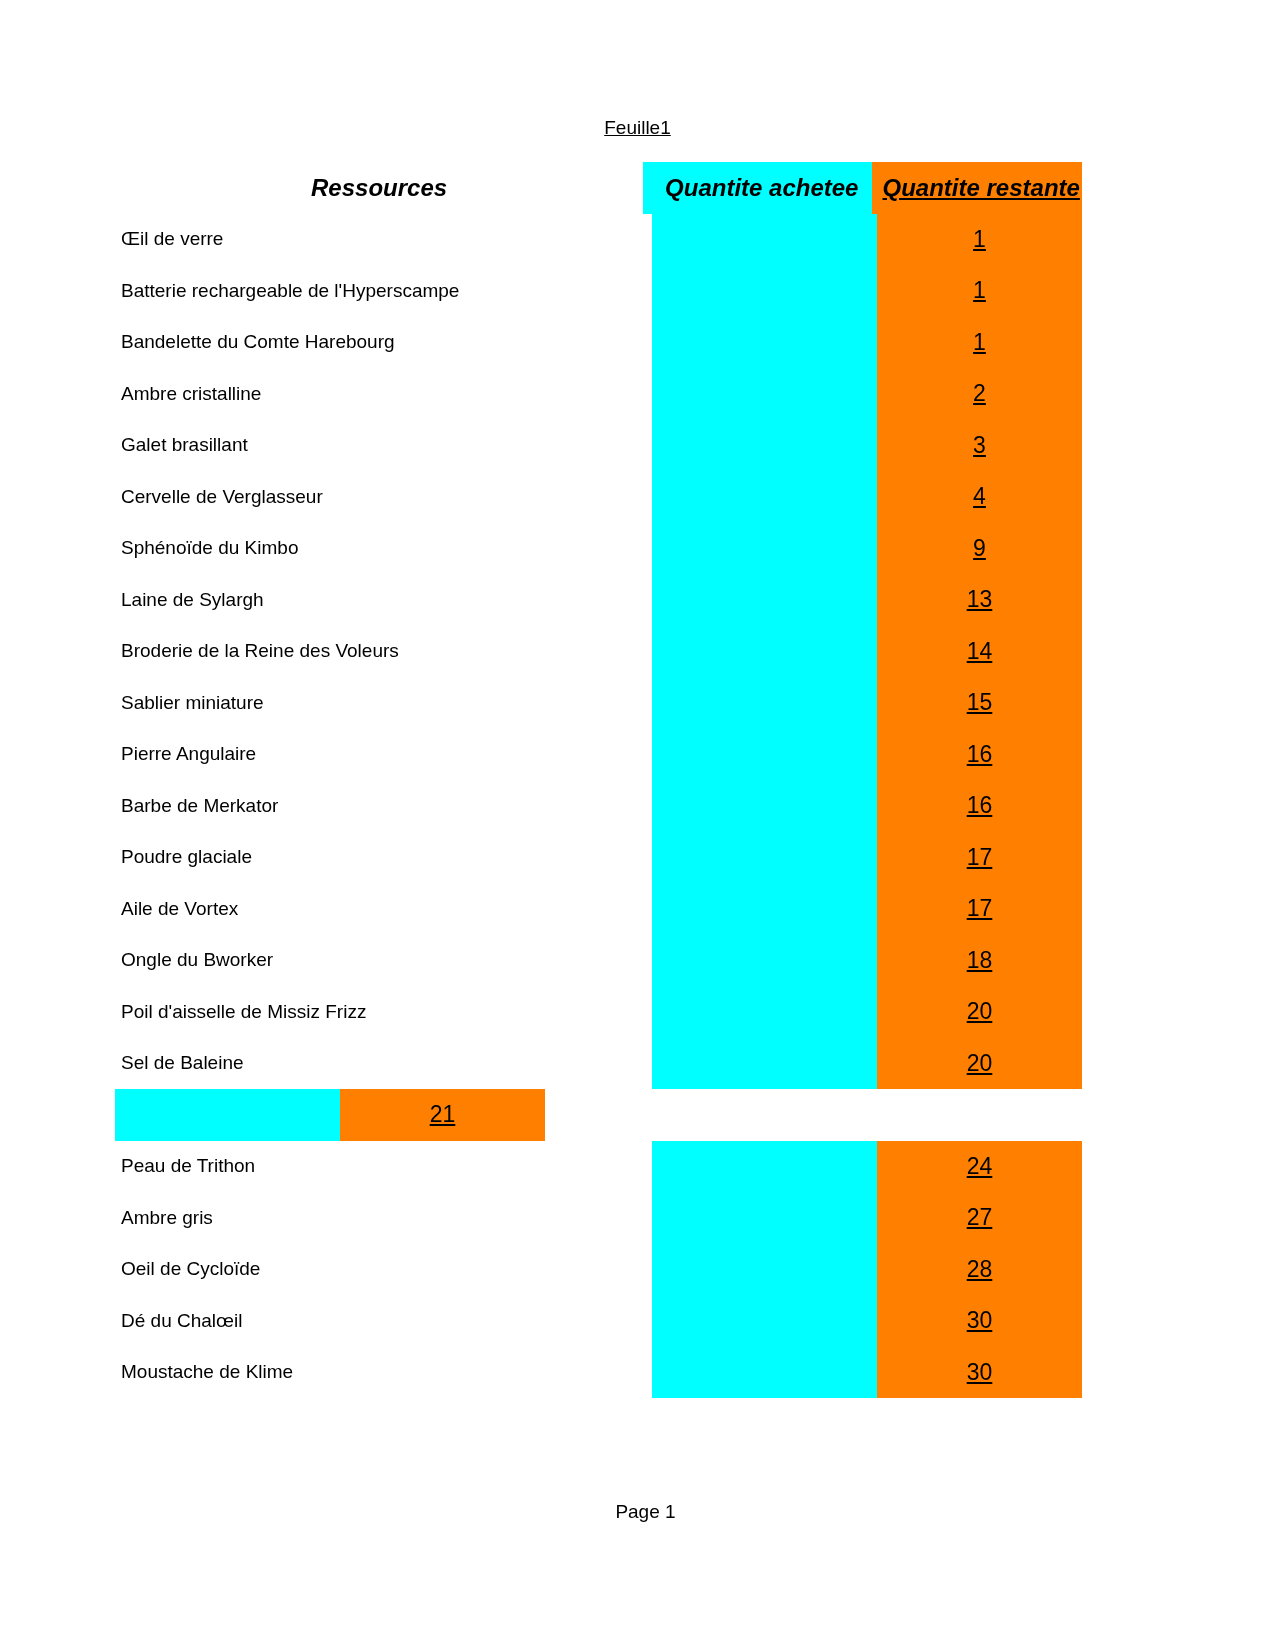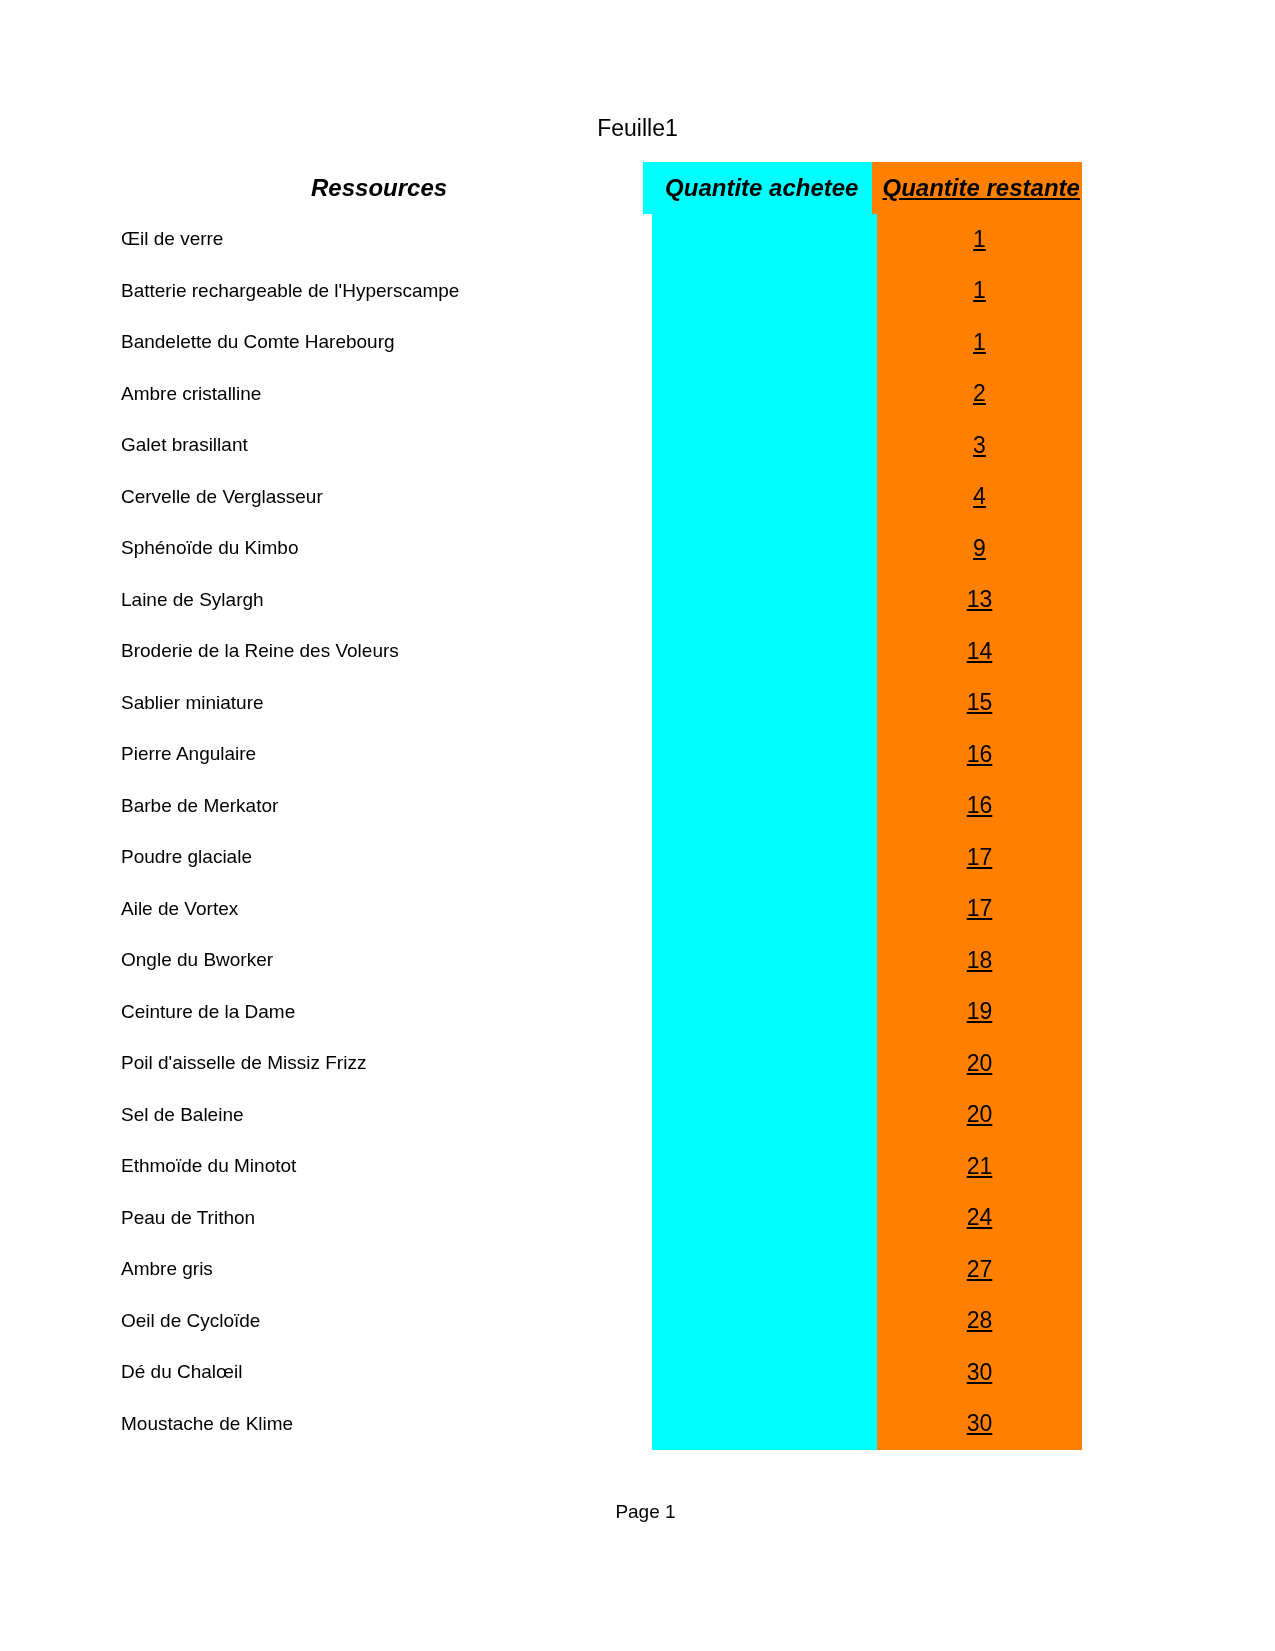--- a/index.html
+++ b/index.html
@@ -15,22 +15,23 @@
     height: 1651px;
     background: #ffffff;
     overflow: hidden;
   }
   .sheet-title {
     position: absolute;
     top: 116px;
     left: 0;
     width: 100%;
     text-align: center;
-    font-size: 23px;
+    font-size: 19px;
     line-height: 24px;
+    text-decoration: underline;
   }
   .res-table {
     position: absolute;
     top: 162px;
     left: 115px;
     width: 967px;
   }
   .row {
     display: flex;
     height: 51.5px;
@@ -178,40 +179,34 @@
     <div class="cell cell-bought"></div>
     <div class="cell cell-remaining">17</div>
   </div>
 
   <div class="row">
     <div class="cell cell-resource">Ongle du Bworker</div>
     <div class="cell cell-bought"></div>
     <div class="cell cell-remaining">18</div>
   </div>
 
-  <div class="row">
-    <div class="cell cell-resource">Ceinture de la Dame</div>
-    <div class="cell cell-bought"></div>
-    <div class="cell cell-remaining">19</div>
-  </div>
 
   <div class="row">
     <div class="cell cell-resource">Poil d'aisselle de Missiz Frizz</div>
     <div class="cell cell-bought"></div>
     <div class="cell cell-remaining">20</div>
   </div>
 
   <div class="row">
     <div class="cell cell-resource">Sel de Baleine</div>
     <div class="cell cell-bought"></div>
     <div class="cell cell-remaining">20</div>
   </div>
 
   <div class="row">
-    <div class="cell cell-resource">Ethmoïde du Minotot</div>
     <div class="cell cell-bought"></div>
     <div class="cell cell-remaining">21</div>
   </div>
 
   <div class="row">
     <div class="cell cell-resource">Peau de Trithon</div>
     <div class="cell cell-bought"></div>
     <div class="cell cell-remaining">24</div>
   </div>
 

